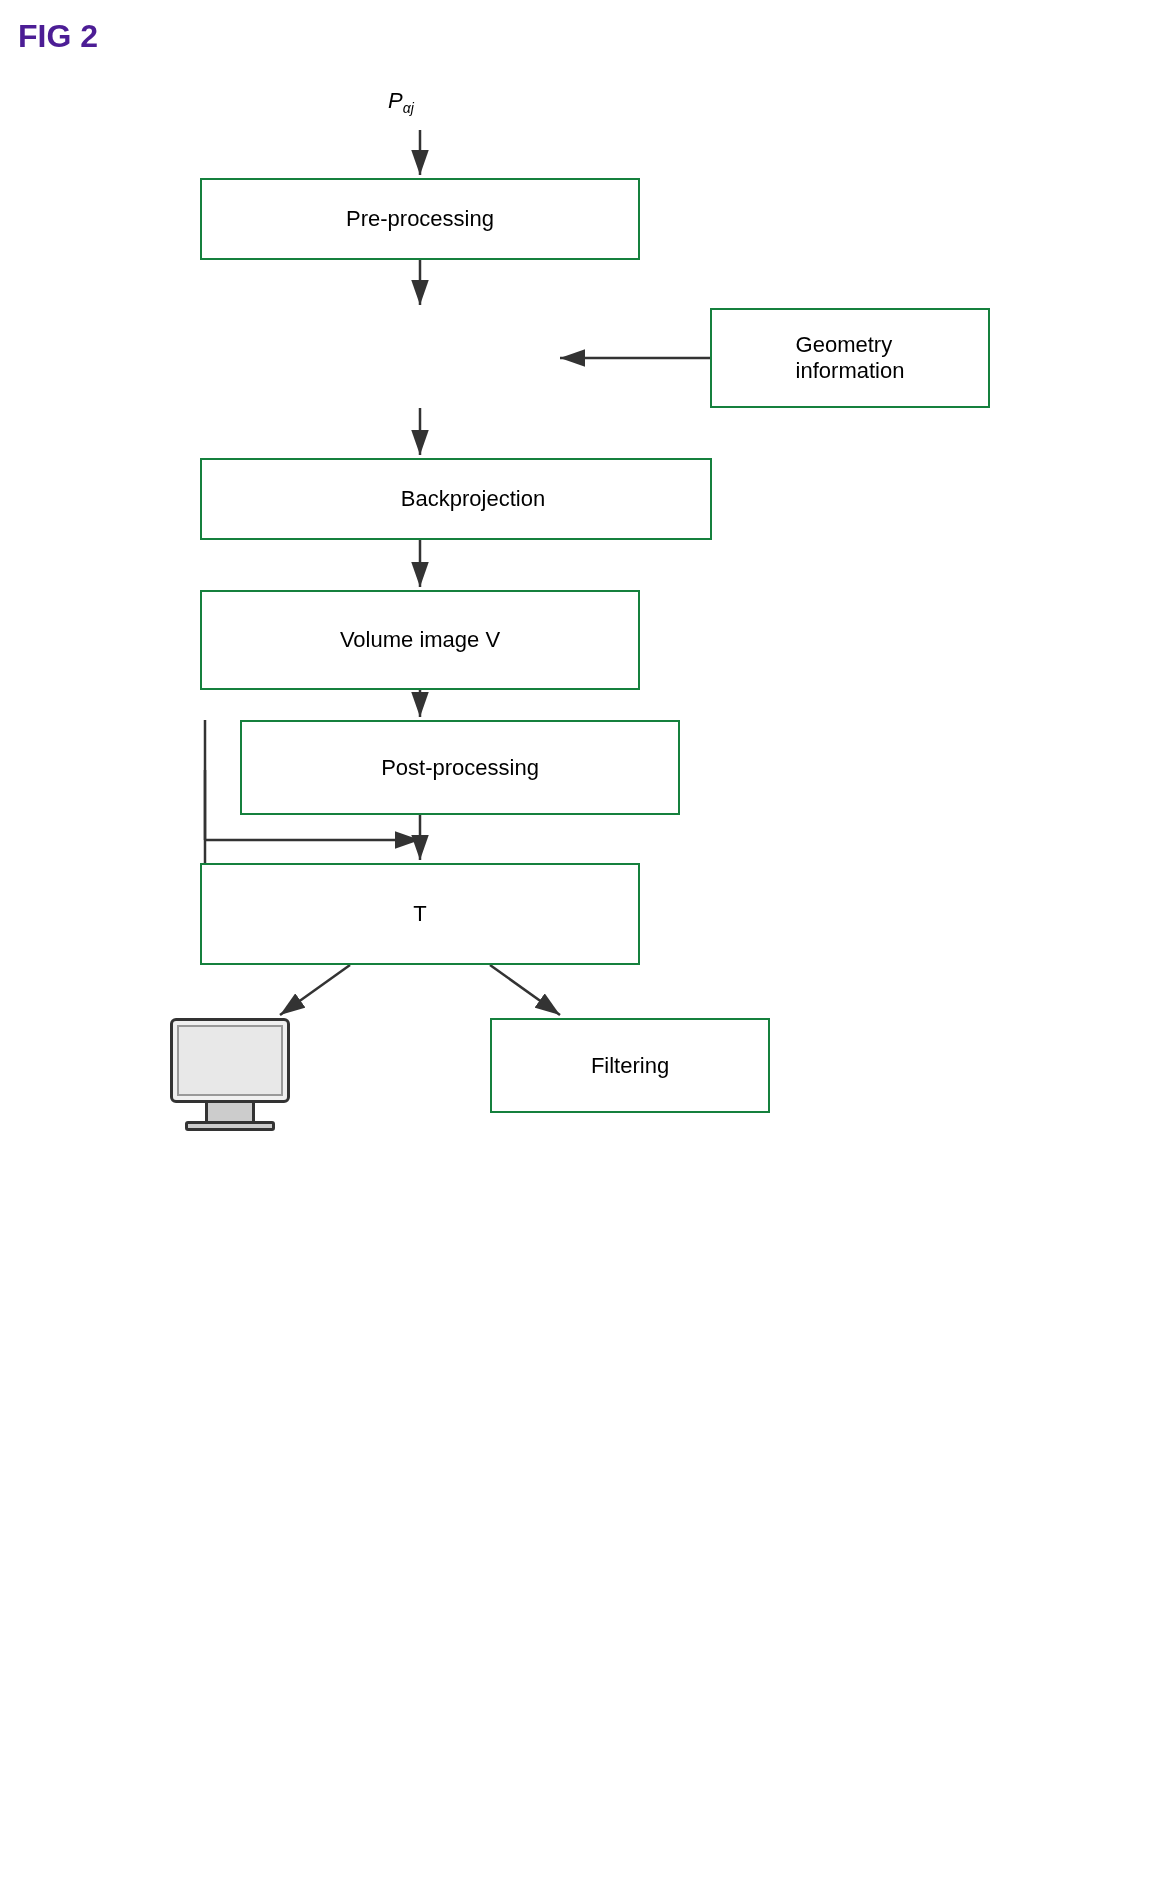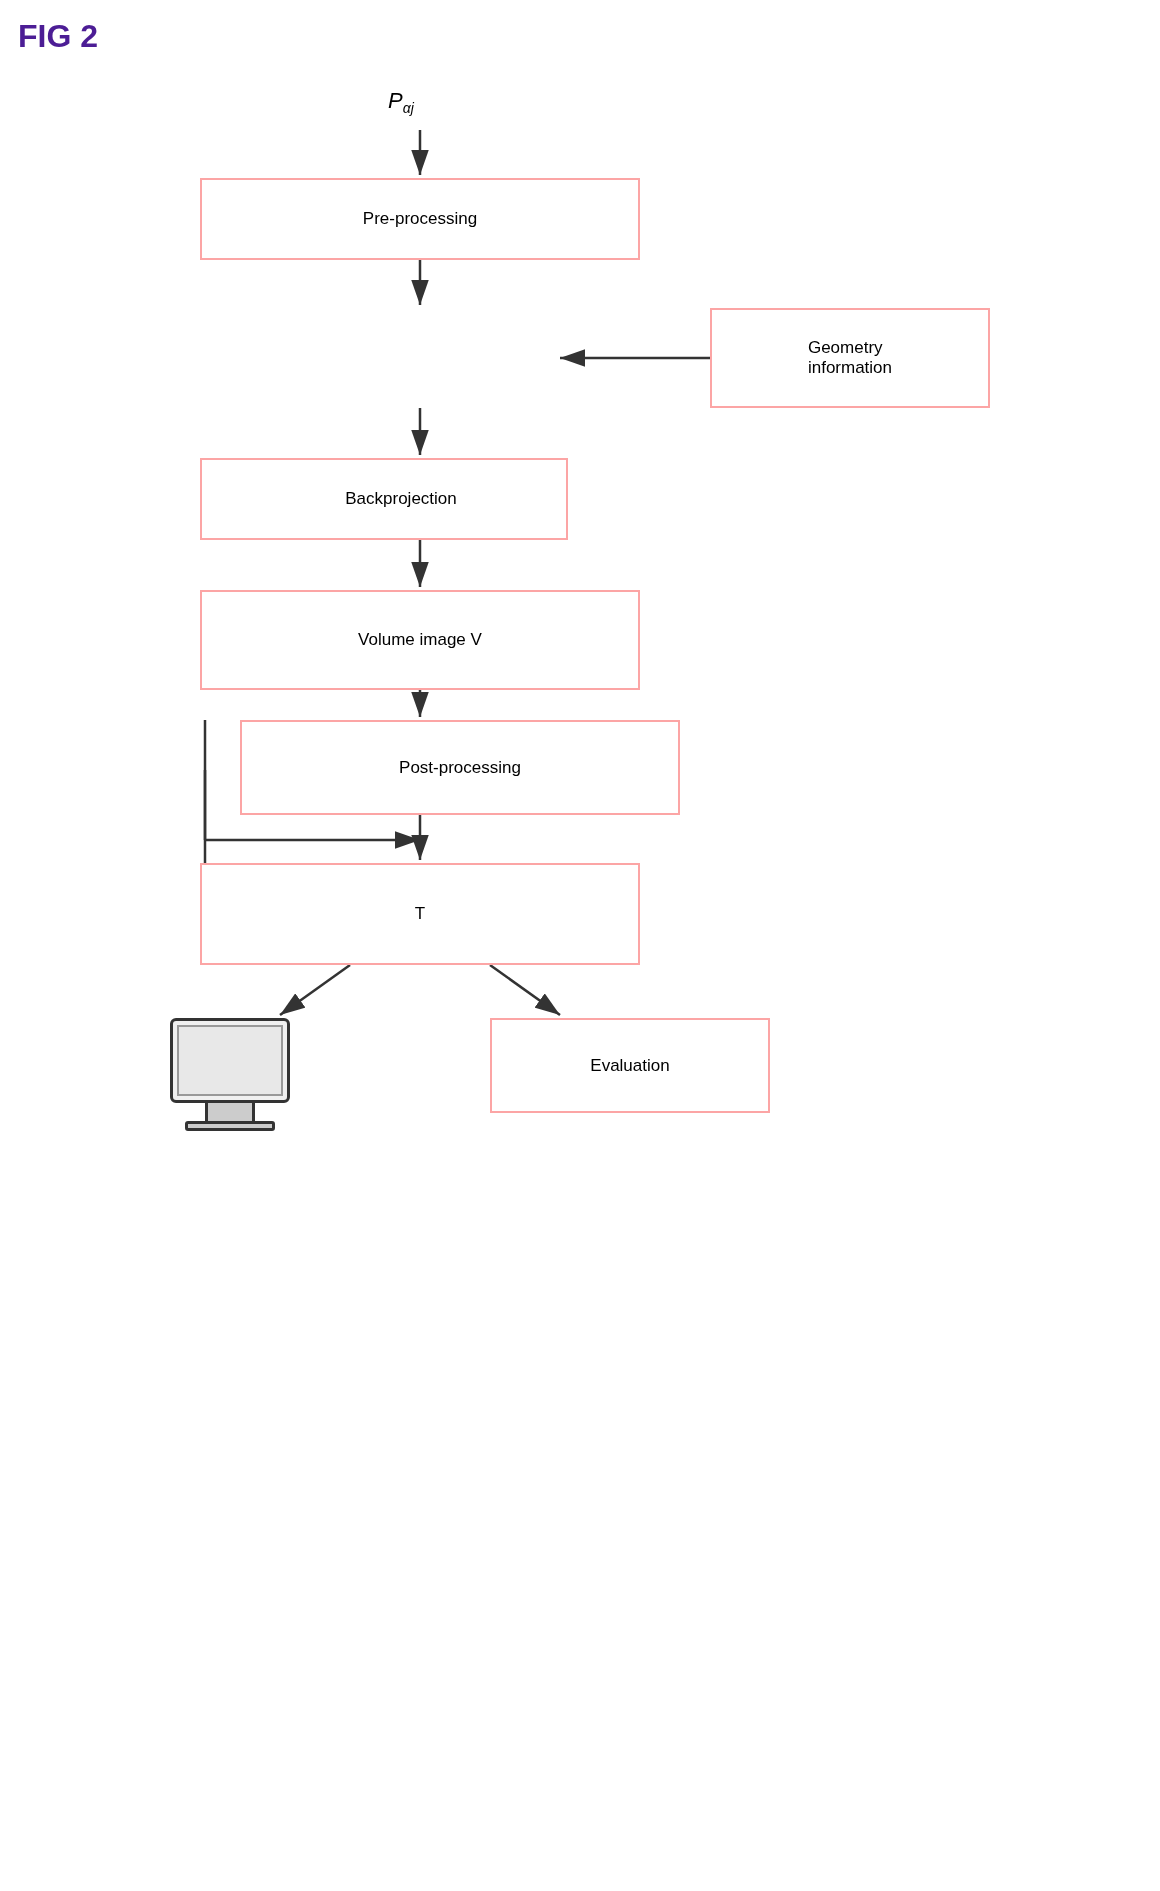--- a/index.html
+++ b/index.html
@@ -22,26 +22,26 @@
     .diagram-container {
       position: absolute;
       top: 60px;
       left: 0;
       width: 1160px;
       height: 1820px;
     }
     
     .flow-box {
       position: absolute;
-      border: 2px solid #fca5a5;
+      border: 2px solid #15803d;
       background: #fff;
       display: flex;
       align-items: center;
       justify-content: center;
-      font-size: 17px;
+      font-size: 22px;
       color: #000;
     }
     
     .input-label {
       position: absolute;
       font-size: 22px;
       font-style: italic;
       color: #000;
     }
     
@@ -136,31 +136,31 @@
   <div class="input-label" style="position:absolute; top:28px; left:388px; font-style:italic;">
     P<sub style="font-size:14px;">αj</sub>
   </div>
 
   <div class="flow-box" style="left:200px; top:118px; width:440px; height:82px;">Pre-processing</div>
 
 
   <div class="flow-box" style="left:710px; top:248px; width:280px; height:100px; text-align:left; white-space:pre-line;">Geometry
 information</div>
 
-  <div class="flow-box" style="left:200px; top:398px; width:368px; height:82px;padding-left:34px;">Backprojection</div>
+  <div class="flow-box" style="left:200px; top:398px; width:512px; height:82px;padding-left:34px;">Backprojection</div>
 
   <div class="flow-box" style="left:200px; top:530px; width:440px; height:100px;">Volume image V</div>
 
   <div class="flow-box" style="left:200px; top:660px; width:440px; height:95px;margin-left:40px;">Post-processing</div>
 
   <div class="flow-box" style="left:200px; top:803px; width:440px; height:102px;">T</div>
 
   <div class="monitor" style="position:absolute; left:170px; top:958px;">
     <div class="monitor-screen">
       <div class="monitor-inner"></div>
     </div>
     <div class="monitor-stand"></div>
     <div class="monitor-base"></div>
   </div>
 
-  <div class="flow-box" style="left:490px; top:958px; width:280px; height:95px;">Evaluation</div>
+  <div class="flow-box" style="left:490px; top:958px; width:280px; height:95px;">Filtering</div>
 
 </div>
 
 </body></html>

